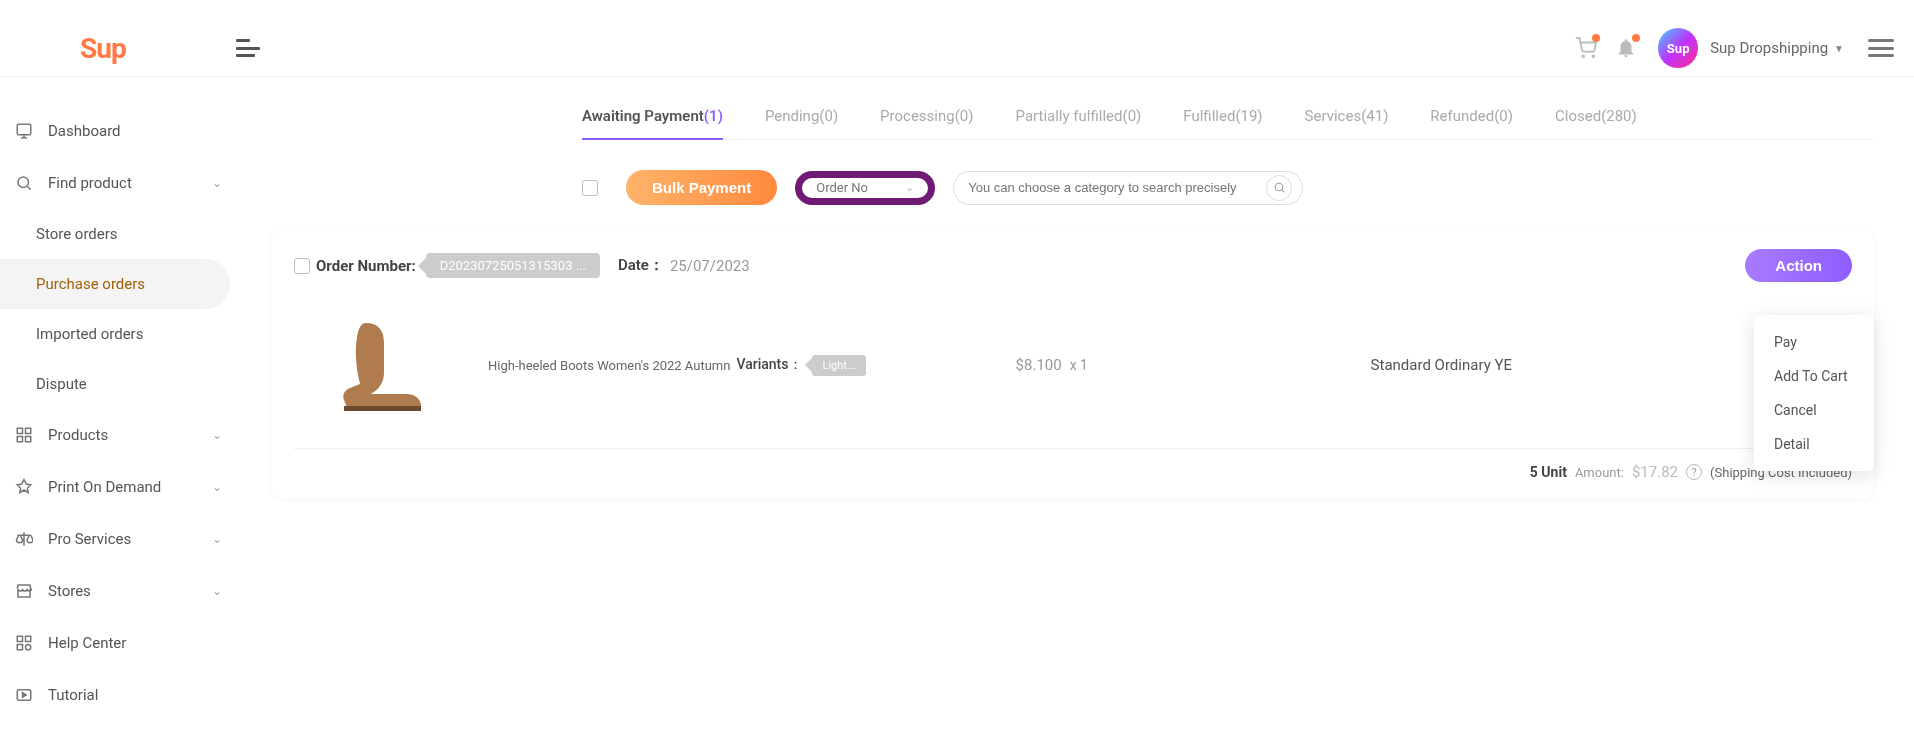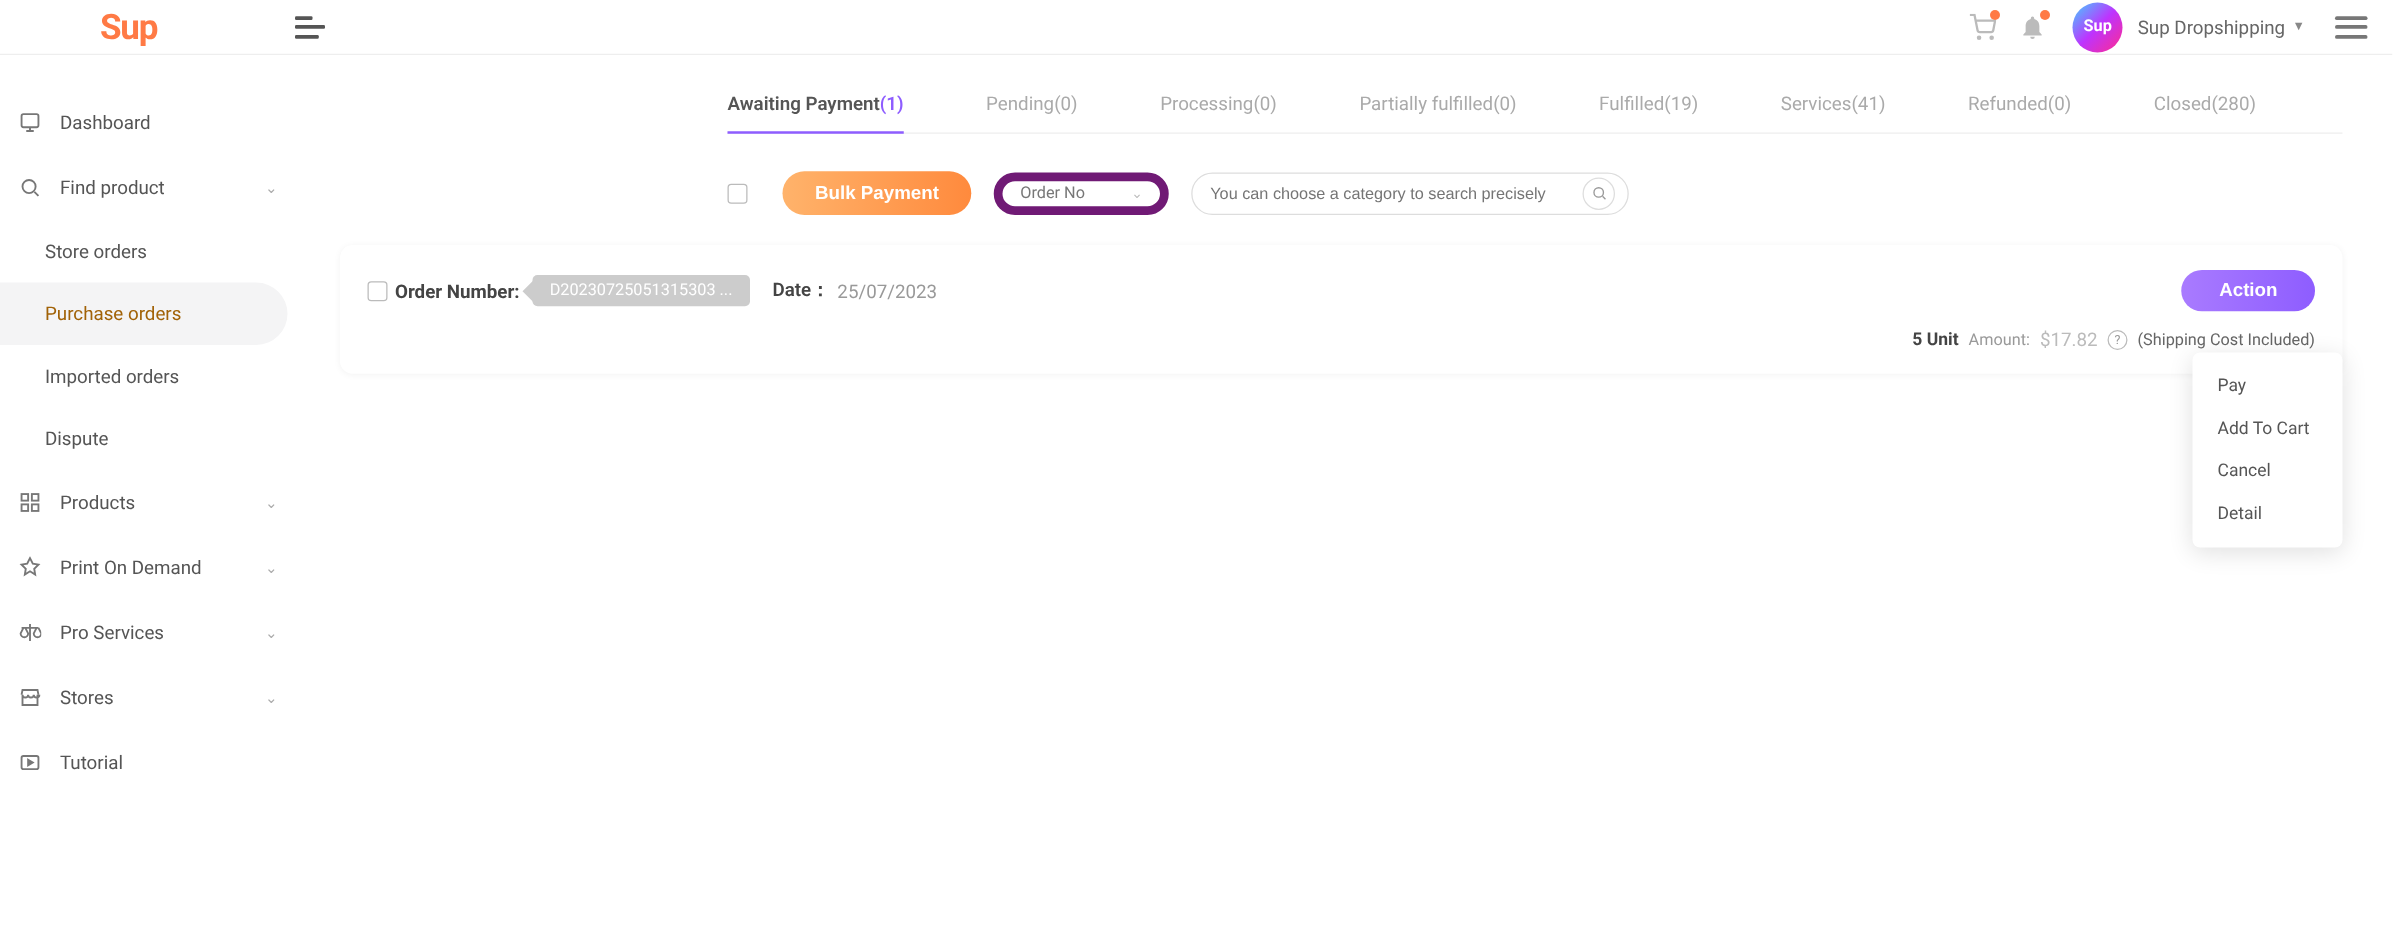--- a/index.html
+++ b/index.html
@@ -6,23 +6,24 @@
   body {
     font-family: -apple-system, BlinkMacSystemFont, "Segoe UI", Roboto, Arial, sans-serif;
     font-size: 14px;
     color: #555;
     background: #fff;
   }
   
   .header {
     display: flex;
     align-items: center;
-    height: 44px;
+    height: 57px;
     padding: 0 20px;
     border-bottom: 1px solid #eee;
+    margin-top: 20px;
   }
   .logo {
     color: #FF7A45;
     font-weight: 700;
     font-size: 28px;
     margin-left: 60px;
     margin-right: 110px;
     letter-spacing: -1px;
   }
   .hamburger-left {
@@ -83,21 +84,21 @@
     color: #8e9eff;
     border-top-right-radius: 28px;
     border-bottom-right-radius: 28px;
     margin-right: 6px;
   }
   .nav-item.active { color: #a16207; align-items: center; }
 
   
   .main { flex: 1; padding: 30px 40px 30px 36px; position: relative; }
   .tabs {
-    display: flex; gap: 66px; margin-bottom: 30px;
+    display: flex; gap: 42px; margin-bottom: 30px;
     border-bottom: 1px solid #eee;
     padding-bottom: 0;
     margin-left: 310px;
   }
   .tab {
     font-size: 15px; color: #aaa; padding-bottom: 14px; cursor: pointer; white-space: nowrap;
     position: relative;
   }
   .tab.active { color: #555; font-weight: 600; }
   .tab.active::after {
@@ -304,20 +305,31 @@
         <svg width="18" height="18" viewBox="0 0 24 24" fill="none" stroke="currentColor" stroke-width="2">
             <path d="M3 9l1-5h16l1 5M4 9v11h16V9M4 9a3 3 0 0 0 6 0 3 3 0 0 0 6 0 3 3 0 0 0 6 0"></path>
           </svg>
       </span>
       <span>Stores</span>
       <span class="nav-chevron">⌄</span>
     </div>
     <div class="nav-item">
       <span class="nav-icon">
         <svg width="18" height="18" viewBox="0 0 24 24" fill="none" stroke="currentColor" stroke-width="2">
+            <rect x="3" y="3" width="7" height="7"></rect>
+            <rect x="14" y="3" width="7" height="7"></rect>
+            <rect x="3" y="14" width="7" height="7"></rect>
+            <circle cx="17.5" cy="17.5" r="3.5"></circle>
+          </svg>
+      </span>
+      <span>Help Center</span>
+    </div>
+    <div class="nav-item">
+      <span class="nav-icon">
+        <svg width="18" height="18" viewBox="0 0 24 24" fill="none" stroke="currentColor" stroke-width="2">
             <rect x="3" y="5" width="18" height="14" rx="2"></rect>
             <path d="M10 9l5 3-5 3z" fill="currentColor"></path>
           </svg>
       </span>
       <span>Tutorial</span>
     </div>
   </div>
 
   <div class="main">
 
@@ -355,20 +367,35 @@
     <div class="order-card">
       <div class="order-head">
         <div class="chk"></div>
         <span class="lab">Order Number:</span>
         <span class="tag-pill">D20230725051315303 ...</span>
         <span class="date-lab">Date：</span>
         <span class="date-val">25/07/2023</span>
         <button class="btn-action">Action</button>
       </div>
 
+      <div class="order-line">
+        <div class="prod-img">
+
+          <svg width="90" height="94" viewBox="0 0 90 94">
+            <path d="M30 5 C40 5 48 10 48 25 L48 55 C48 65 42 72 35 76 L70 76 C80 76 85 82 85 88 L85 92 L12 92 L8 82 C6 78 8 72 14 70 L24 66 C20 50 18 30 22 14 C24 8 26 5 30 5 Z" fill="#b07b4f"></path>
+            <rect x="8" y="88" width="77" height="5" fill="#6b4a2e"></rect>
+          </svg>
+        </div>
+        <span class="prod-name">High-heeled Boots Women's 2022 Autumn</span>
+        <span class="variants-lab">Variants：</span>
+        <span class="variant-pill">Light...</span>
+        <span class="price-block">$8.100</span>
+        <span class="qty">x 1</span>
+        <span class="shipping">Standard Ordinary YE</span>
+      </div>
 
       <div class="order-foot">
         <span class="unit-lab">5 Unit</span>
         <span class="amount-lab">Amount:</span>
         <span class="amount-val">$17.82</span>
         <span class="info-circle">?</span>
         <span class="ship-note">(Shipping Cost Included)</span>
       </div>
     </div>
 

